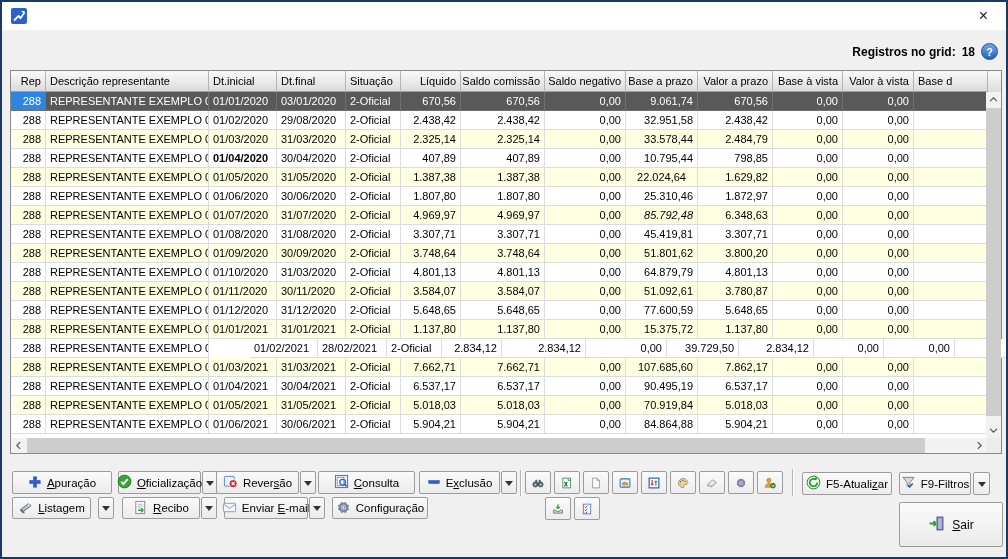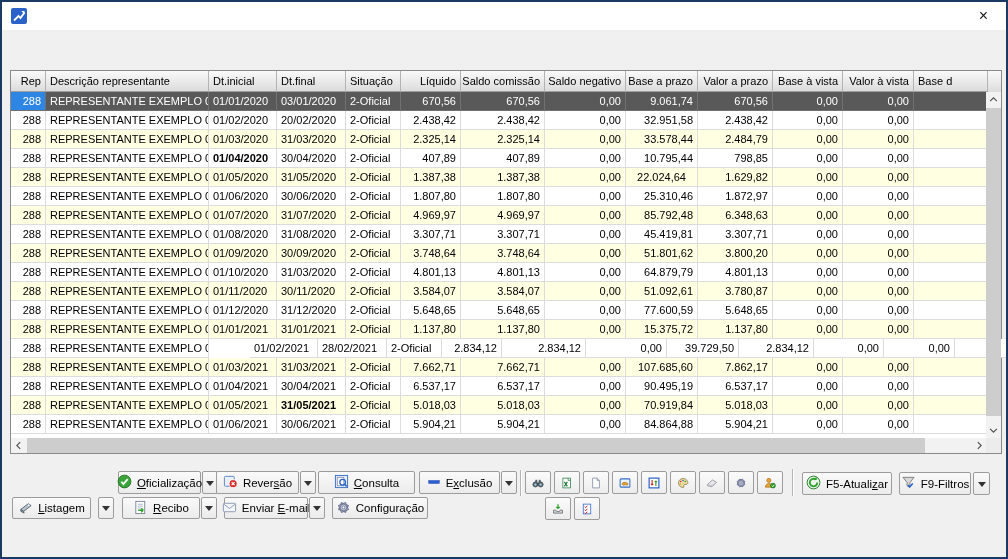--- a/index.html
+++ b/index.html
@@ -47,20 +47,25 @@
     <span class="titleicon">
       <svg viewBox="0 0 16 16" width="16" height="16">
           <rect width="16" height="16" rx="2" fill="#2a62c9"></rect>
           <path d="M3 12.5l4.5-4.5 2 2 4-5.5" stroke="#fff" stroke-width="1.8" fill="none"></path>
           <path d="M10.2 3h3.3v3.3z" fill="#fff"></path>
         </svg>
     </span>
     <span class="closebtn">×</span>
   </div>
 
+  <div class="records">
+    <span>Registros no grid:</span>
+    <span>18</span>
+    <span class="helpicon">?</span>
+  </div>
 
   <div class="grid">
     <div class="ghead" id="ghead">
         <div class="hcell a-r" style="width: 35px;">Rep</div>
         <div class="hcell a-l" style="width: 163px;">Descrição representante</div>
         <div class="hcell a-l" style="width: 68px;">Dt.inicial</div>
         <div class="hcell a-l" style="width: 69px;">Dt.final</div>
         <div class="hcell a-l" style="width: 55px;">Situação</div>
         <div class="hcell a-r" style="width: 60px;">Líquido</div>
         <div class="hcell a-r" style="width: 84px;">Saldo comissão</div>
@@ -84,21 +89,21 @@
           <div class="gcell a-r" style="width: 72px;">9.061,74</div>
           <div class="gcell a-r" style="width: 75px;">670,56</div>
           <div class="gcell a-r" style="width: 70px;">0,00</div>
           <div class="gcell a-r" style="width: 71px;">0,00</div>
           <div class="gcell a-l" style="width: 74px;"></div>
         </div>
         <div class="grow">
           <div class="gcell a-r" style="width: 35px;">288</div>
           <div class="gcell a-l" style="width: 163px;">REPRESENTANTE EXEMPLO 01</div>
           <div class="gcell a-l" style="width: 68px;">01/02/2020</div>
-          <div class="gcell a-l" style="width: 69px;">20/02/2020</div>
+          <div class="gcell a-l" style="width: 69px;">29/08/2020</div>
           <div class="gcell a-l" style="width: 55px;">2-Oficial</div>
           <div class="gcell a-r" style="width: 60px;">2.438,42</div>
           <div class="gcell a-r" style="width: 84px;">2.438,42</div>
           <div class="gcell a-r" style="width: 81px;">0,00</div>
           <div class="gcell a-r" style="width: 72px;">32.951,58</div>
           <div class="gcell a-r" style="width: 75px;">2.438,42</div>
           <div class="gcell a-r" style="width: 70px;">0,00</div>
           <div class="gcell a-r" style="width: 71px;">0,00</div>
           <div class="gcell a-l" style="width: 74px;"></div>
         </div>
@@ -164,21 +169,21 @@
         </div>
         <div class="grow stripe">
           <div class="gcell a-r" style="width: 35px;">288</div>
           <div class="gcell a-l" style="width: 163px;">REPRESENTANTE EXEMPLO 01</div>
           <div class="gcell a-l" style="width: 68px;">01/07/2020</div>
           <div class="gcell a-l" style="width: 69px;">31/07/2020</div>
           <div class="gcell a-l" style="width: 55px;">2-Oficial</div>
           <div class="gcell a-r" style="width: 60px;">4.969,97</div>
           <div class="gcell a-r" style="width: 84px;">4.969,97</div>
           <div class="gcell a-r" style="width: 81px;">0,00</div>
-          <div class="gcell a-r" style="width: 72px;">85.792,48</div>
+          <div class="gcell a-r" style="width: 72px; font-style: italic;">85.792,48</div>
           <div class="gcell a-r" style="width: 75px;">6.348,63</div>
           <div class="gcell a-r" style="width: 70px;">0,00</div>
           <div class="gcell a-r" style="width: 71px;">0,00</div>
           <div class="gcell a-l" style="width: 74px;"></div>
         </div>
         <div class="grow">
           <div class="gcell a-r" style="width: 35px;">288</div>
           <div class="gcell a-l" style="width: 163px;">REPRESENTANTE EXEMPLO 01</div>
           <div class="gcell a-l" style="width: 68px;">01/08/2020</div>
           <div class="gcell a-l" style="width: 69px;">31/08/2020</div>
@@ -309,21 +314,21 @@
           <div class="gcell a-r" style="width: 72px;">90.495,19</div>
           <div class="gcell a-r" style="width: 75px;">6.537,17</div>
           <div class="gcell a-r" style="width: 70px;">0,00</div>
           <div class="gcell a-r" style="width: 71px;">0,00</div>
           <div class="gcell a-l" style="width: 74px;"></div>
         </div>
         <div class="grow stripe">
           <div class="gcell a-r" style="width: 35px;">288</div>
           <div class="gcell a-l" style="width: 163px;">REPRESENTANTE EXEMPLO 01</div>
           <div class="gcell a-l" style="width: 68px;">01/05/2021</div>
-          <div class="gcell a-l" style="width: 69px; font-weight: bold;">31/05/2021</div>
+          <div class="gcell a-l" style="width: 69px;">31/05/2021</div>
           <div class="gcell a-l" style="width: 55px;">2-Oficial</div>
           <div class="gcell a-r" style="width: 60px;">5.018,03</div>
           <div class="gcell a-r" style="width: 84px;">5.018,03</div>
           <div class="gcell a-r" style="width: 81px;">0,00</div>
           <div class="gcell a-r" style="width: 72px;">70.919,84</div>
           <div class="gcell a-r" style="width: 75px;">5.018,03</div>
           <div class="gcell a-r" style="width: 70px;">0,00</div>
           <div class="gcell a-r" style="width: 71px;">0,00</div>
           <div class="gcell a-l" style="width: 74px;"></div>
         </div>
@@ -365,20 +370,26 @@
       <div class="hthumb"></div>
       <div class="sbtn" style="right:0;">
           <svg width="9" height="9" viewBox="0 0 8 8">
             <path d="M2.5 1L5.5 4 2.5 7" stroke="#505050" fill="none"></path>
           </svg>
         </div>
     </div>
     <div class="sbcorner"></div>
   </div>
 
+  <button class="btn" style="left:10px;top:469px;width:100px;height:23px;">
+    <span><svg width="14" height="14" viewBox="0 0 16 16">
+          <path d="M6.3 2h3.4v4.3H14v3.4H9.7V14H6.3V9.7H2V6.3h4.3z" fill="#2b5fd9" stroke="#1b3f9e" stroke-width="0.6"></path>
+        </svg></span>
+    <span><span></span><u>A</u><span>puração</span></span>
+  </button>
   <button class="btn" style="left:116px;top:469px;width:83px;height:23px;">
     <span><svg width="15" height="15" viewBox="0 0 16 16">
           <circle cx="8" cy="8" r="6.8" fill="#3aa43a" stroke="#257825"></circle>
           <path d="M4.6 8.3l2.2 2.5 4.6-5.3" stroke="#fff" stroke-width="1.9" fill="none"></path>
         </svg></span>
     <span><span></span><u>O</u><span>ficialização</span></span>
   </button>
   <button class="btn" style="left:200px;top:469px;width:16px;height:23px;">
       <span class="caret"></span>
     </button>
@@ -557,14 +568,22 @@
     <span><svg width="15" height="15" viewBox="0 0 16 16">
           <path d="M2 2.5h12L9.5 8v5.2l-3-1.6V8z" fill="#d9d9d9" stroke="#7e7e7e"></path>
           <path d="M7.5 10.8l1.8 1.9 3.2-3.7" stroke="#2a62c9" stroke-width="1.7" fill="none"></path>
         </svg></span>
     <span><span>F9-Filtros</span><u></u><span></span></span>
   </button>
   <button class="btn" style="left:971px;top:470px;width:17px;height:23px;">
       <span class="caret"></span>
     </button>
 
+  <button class="btn sair" style="left:897px;top:500px;width:104px;height:45px;">
+    <span><svg width="17" height="17" viewBox="0 0 16 16">
+          <rect x="8.5" y="2" width="5.5" height="12" fill="#8a94c8" stroke="#4a5488"></rect>
+          <rect x="9.5" y="3" width="3.5" height="10" fill="#aeb6dc"></rect>
+          <path d="M1.5 8h6m0 0L5.3 5.8M7.5 8L5.3 10.2" stroke="#2ea02e" stroke-width="1.8" fill="none"></path>
+        </svg></span>
+    <span><u>S</u><span>air</span></span>
+  </button>
 
 </div>
 
 </body></html>

